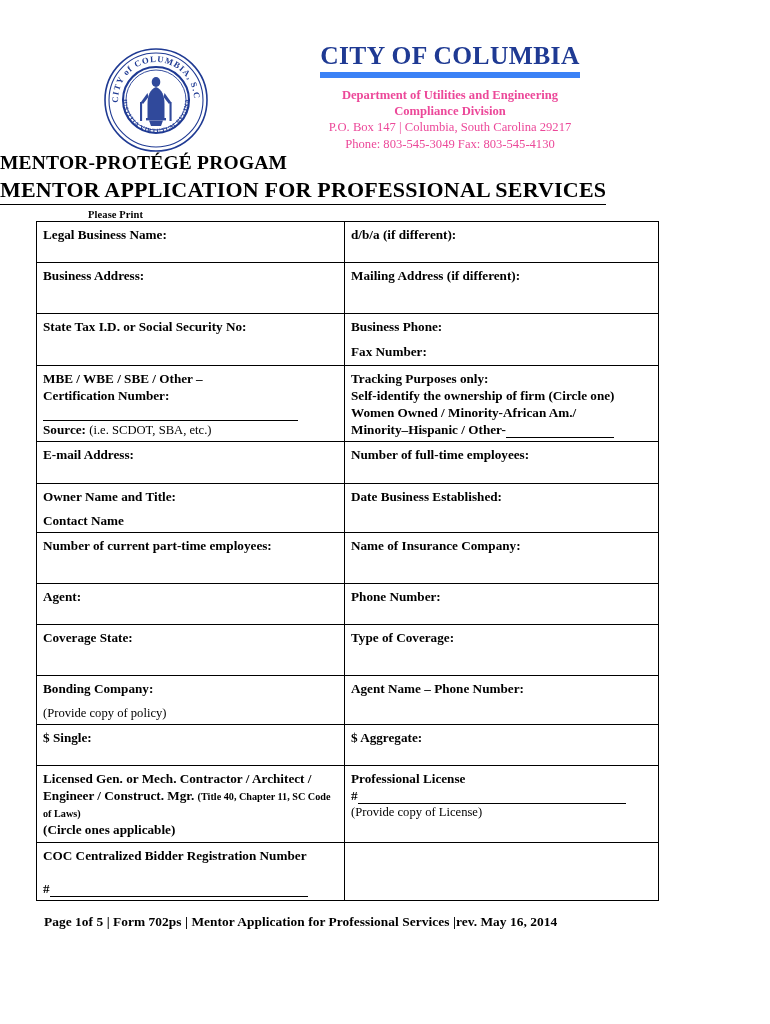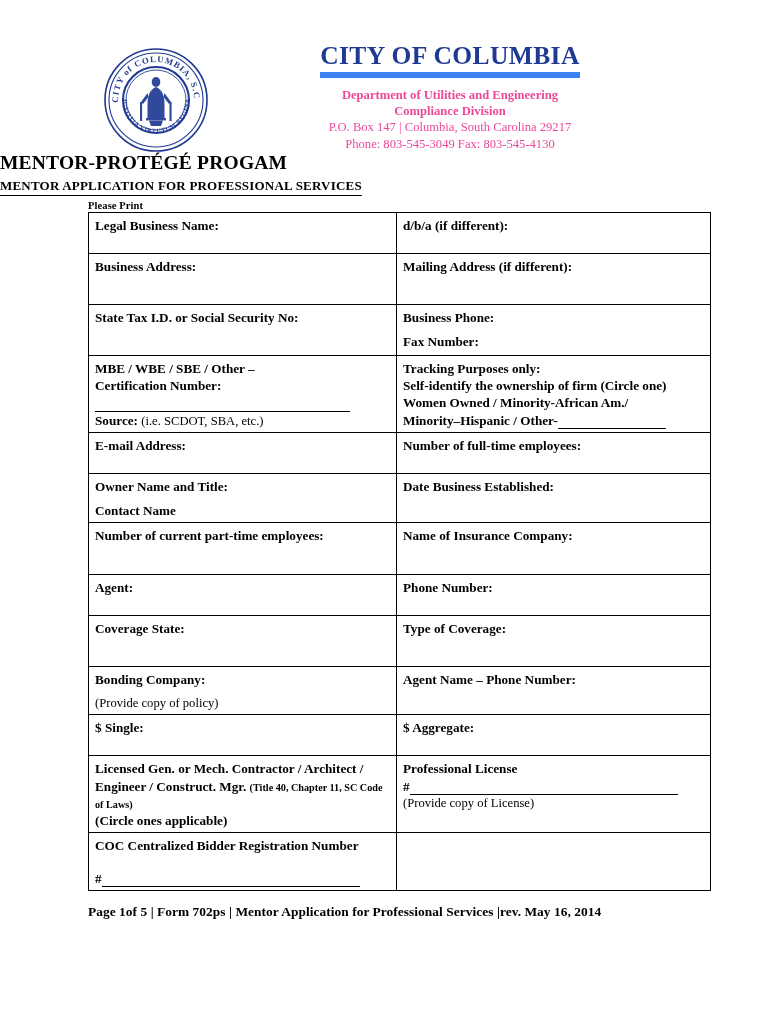--- a/index.html
+++ b/index.html
@@ -68,39 +68,39 @@
     text-align: left;
     margin-top: 16px;
   }
   .form-title-1 {
     font-size: 19.5px;
     font-weight: bold;
     letter-spacing: 0.2px;
     line-height: 1.28;
   }
   .form-title-2 {
-    font-size: 13px;
+    font-size: 22px;
     font-weight: bold;
     letter-spacing: 0.2px;
     line-height: 1.28;
     display: inline-block;
     border-bottom: 1.6px solid #000;
     padding-bottom: 0px;
   }
 
   .please-print {
     margin: 4px 0 1px 88px;
     font-size: 10.5px;
     font-weight: bold;
     letter-spacing: 0.1px;
   }
 
   
   .form-table {
-    margin-left: 88px;
+    margin-left: 36px;
     width: 598px;
     border-collapse: collapse;
     table-layout: fixed;
     padding-left: 48px;
   }
   .form-table td {
     border: 1px solid #000000;
     vertical-align: top;
     padding: 4px 5px 3px 6px;
     font-size: 13.2px;
@@ -122,21 +122,21 @@
   .bl-med   { width: 268px; }
   .bl-short { width: 108px; }
   .bl-coc   { width: 258px; }
 
   .spacer-sm { height: 7px; }
   .spacer-md { height: 16px; }
   .spacer-lg { height: 26px; }
 
   
   .footer {
-    margin-left: 88px;
+    margin-left: 44px;
     margin-top: 13px;
     font-size: 13.4px;
     font-weight: bold;
     letter-spacing: 0.05px;
   }
 </style>
 </head>
 <body>
 
 <div class="page">

